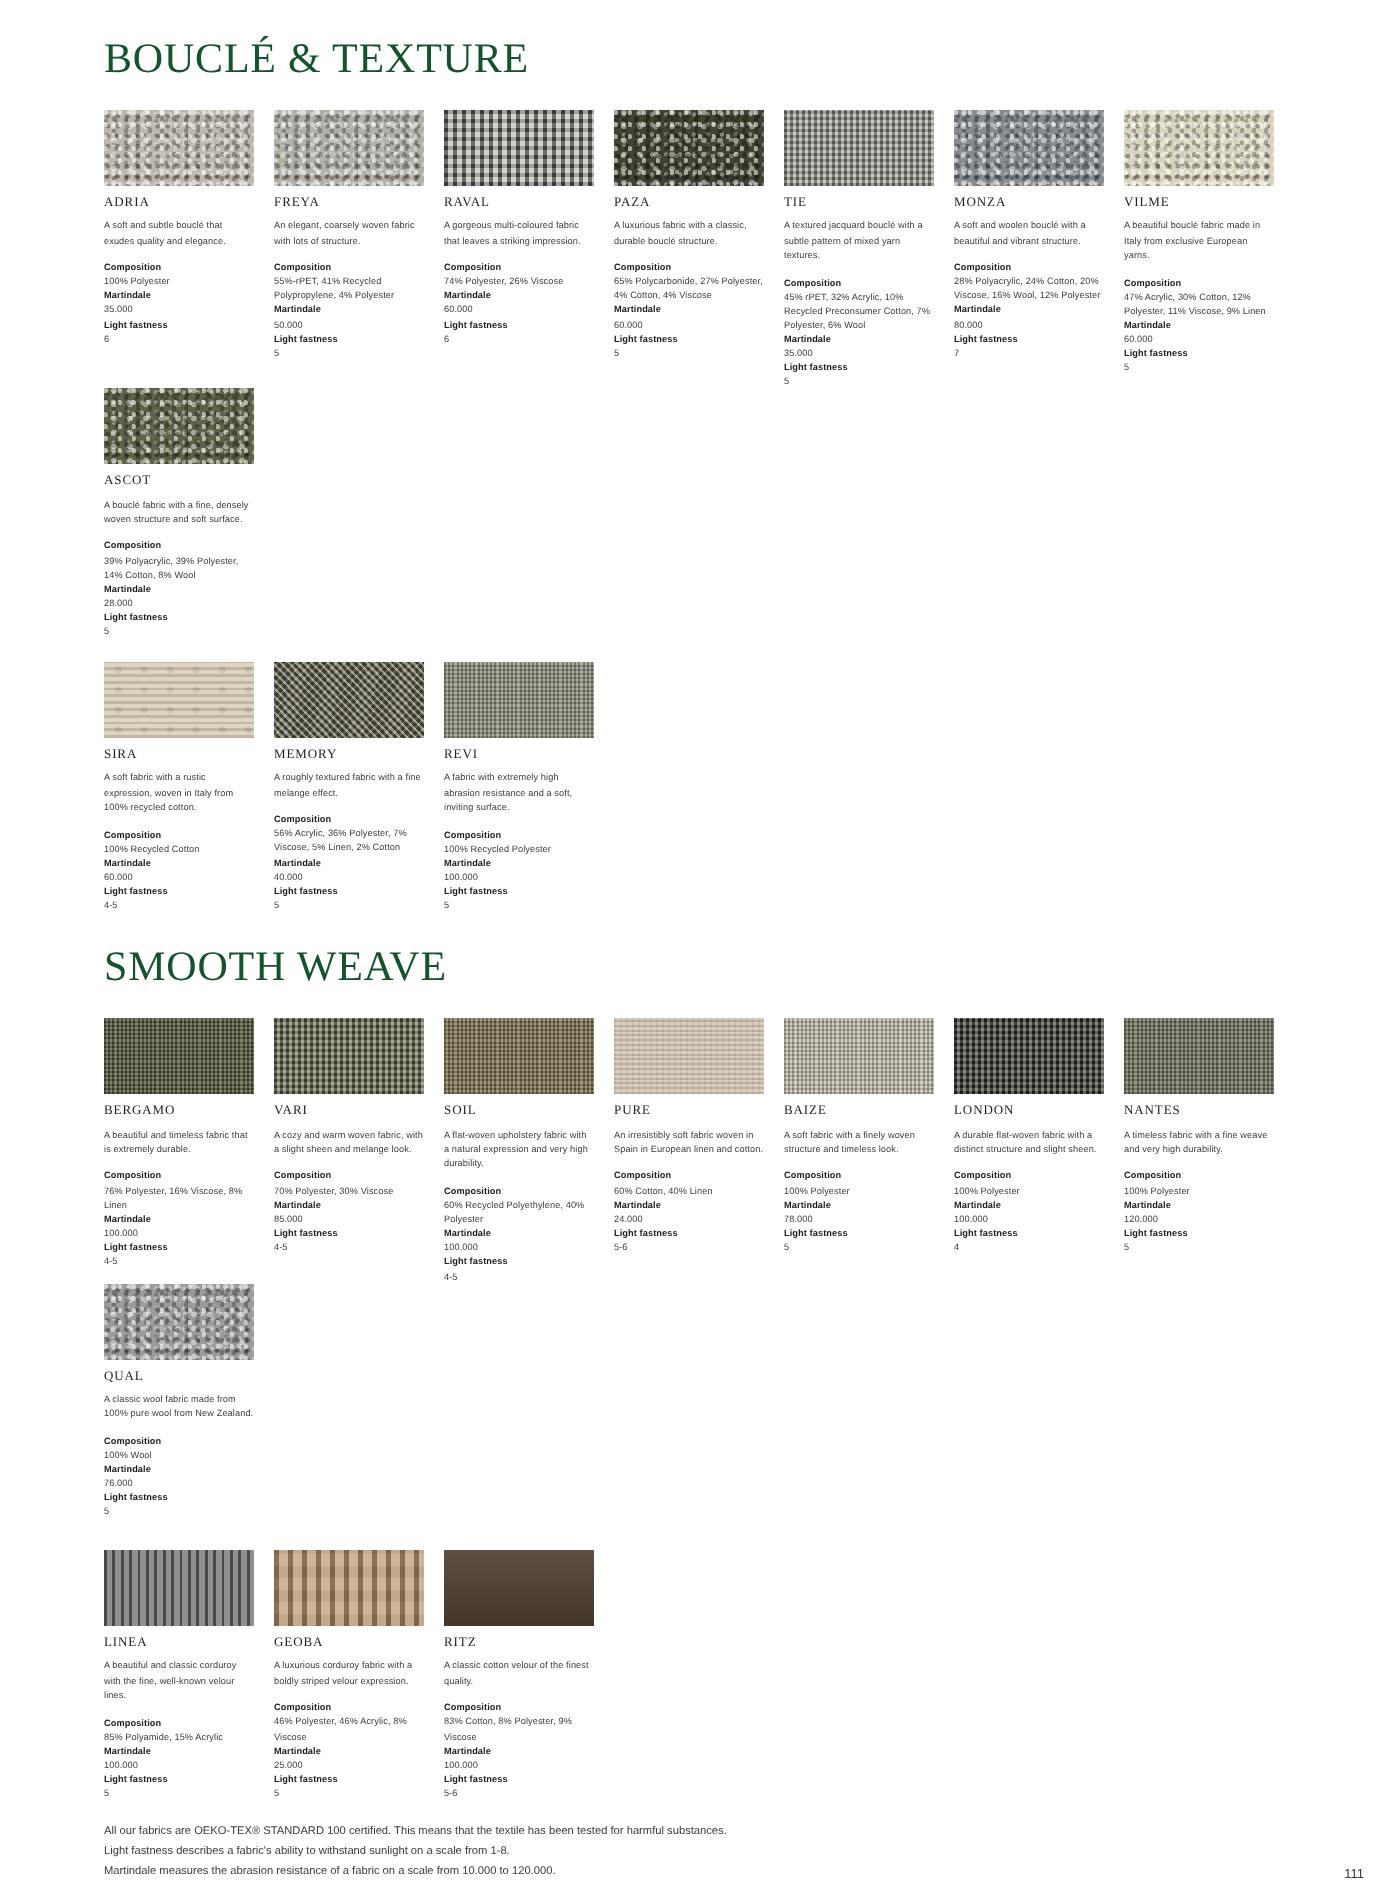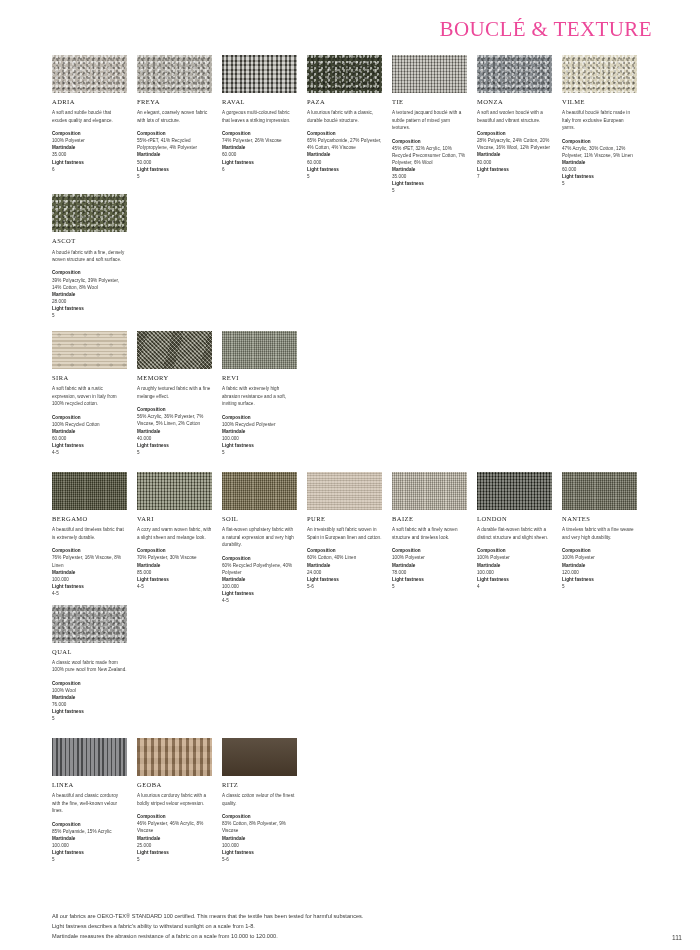--- a/index.html
+++ b/index.html
@@ -30,24 +30,23 @@
     top: 18px;
     width: 600px;
   }
 
   
   .section-title {
     font-family: "Liberation Serif", serif;
     font-size: 21px;
     letter-spacing: 0.4px;
     font-weight: 400;
-    color: #ec4899;
+    color: #14532d;
     margin: 0 0 14px 0;
     line-height: 1.1;
-    text-align: right;
   }
   .section {
     margin-bottom: 16px;
   }
 
   
   .grid {
     display: flex;
     flex-wrap: wrap;
     gap: 0px;
@@ -306,20 +305,21 @@
             <div class="spec-value">100% Recycled Polyester</div>
             <div class="spec-label">Martindale</div>
             <div class="spec-value">100.000</div>
             <div class="spec-label">Light fastness</div>
             <div class="spec-value">5</div>
           </div>
         </div>
     </div>
 
     <div class="section">
+      <h2 class="section-title">SMOOTH WEAVE</h2>
       <div class="grid" id="s1r0">
           <div class="card">
             <div class="swatch tex-weave" style="background-color: rgb(78, 79, 54);"></div>
             <div class="fab-name">BERGAMO</div>
             <div class="fab-desc">A beautiful and timeless fabric that is extremely durable.</div>
             <div class="spec-label">Composition</div>
             <div class="spec-value">76% Polyester, 16% Viscose, 8% Linen</div>
             <div class="spec-label">Martindale</div>
             <div class="spec-value">100.000</div>
             <div class="spec-label">Light fastness</div>

